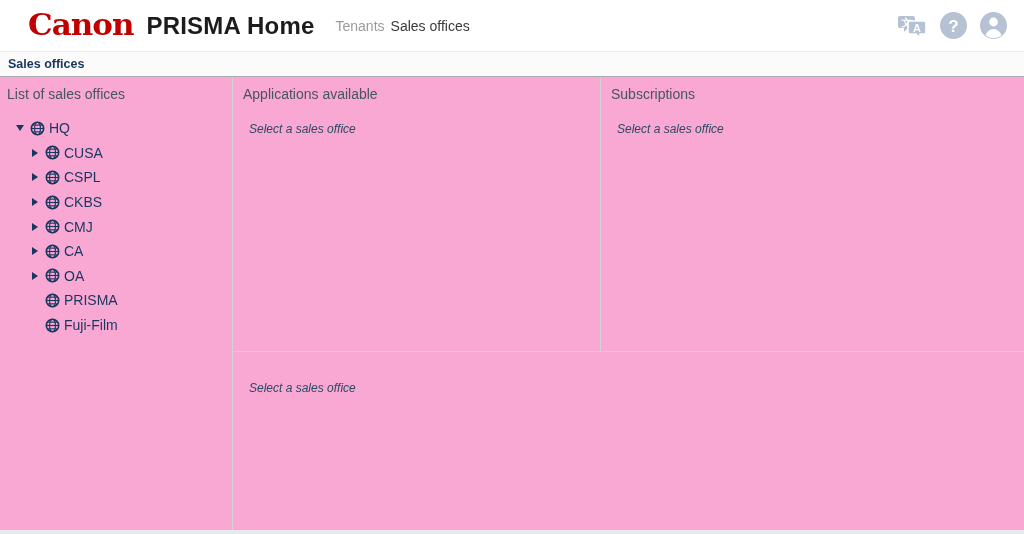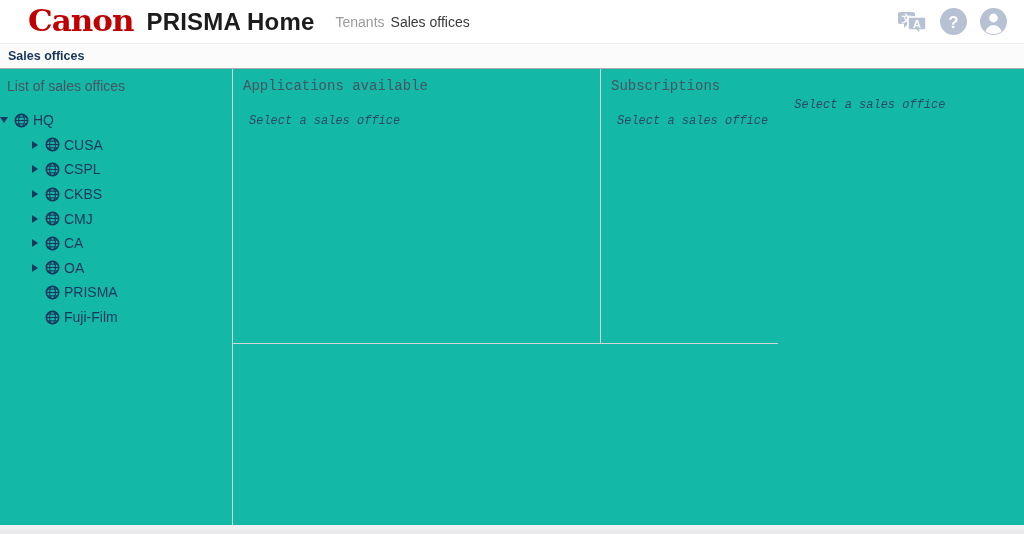--- a/index.html
+++ b/index.html
@@ -5,21 +5,21 @@
   * { margin: 0; padding: 0; box-sizing: border-box; }
   html, body { width: 1024px; height: 534px; overflow: hidden; }
   body {
     font-family: "Liberation Sans", sans-serif;
     background: #f1f1f3;
     position: relative;
   }
 
   
   .app-header {
-    height: 44px;
+    height: 52px;
     background: #ffffff;
     display: flex;
     align-items: center;
     padding: 0 16px 0 28px;
     border-bottom: 1px solid #ececee;
   }
   .canon-logo {
     font-family: "DejaVu Serif", serif;
     font-weight: bold;
     font-size: 31px;
@@ -54,21 +54,21 @@
   .sub-header .sub-title {
     font-size: 12.5px;
     font-weight: bold;
     color: #16365c;
   }
 
   
   .content {
     display: flex;
     height: 456px;
-    background: #14b8a6;
+    background: #f9a8d4;
   }
   .sidebar {
     width: 233px;
     flex: 0 0 233px;
     border-right: 1px solid #d3d3d7;
     padding-top: 9px;
   }
   .sidebar-title {
     font-size: 14px;
     color: #475563;
@@ -76,40 +76,40 @@
     margin-bottom: 14px;
   }
   .tree { display: flex; flex-direction: column; }
   .tree-row {
     display: flex;
     align-items: center;
     height: 24.6px;
     cursor: pointer;
     color: #17375e;
   }
-  .tree-row.level0 { }
+  .tree-row.level0 { padding-left: 16px; }
   .tree-row.level1 { padding-left: 31px; }
   .arrow { width: 9px; height: 10px; margin-right: 5px; position: relative; flex: 0 0 9px; }
   .arrow.right::before {
     content: ""; position: absolute; left: 1px; top: 1px;
     border-left: 6px solid #17375e;
     border-top: 4px solid transparent;
     border-bottom: 4px solid transparent;
   }
   .arrow.down::before {
     content: ""; position: absolute; left: 0; top: 2px;
     border-top: 6px solid #17375e;
     border-left: 4.5px solid transparent;
     border-right: 4.5px solid transparent;
   }
   .globe { width: 15px; height: 15px; margin-right: 4px; color: #17375e; flex: 0 0 15px; }
   .tree-label { font-size: 14px; color: #17375e; white-space: nowrap; }
 
   
-  .main { flex: 1; display: flex; flex-direction: row; font-family: Liberation Mono, monospace; }
+  .main { flex: 1; display: flex; flex-direction: column; }
   .panel-row { display: flex; height: 275px; border-bottom: 1px solid #d3d3d7; }
   .panel { padding: 9px 10px; }
   .panel-apps { width: 368px; flex: 0 0 368px; border-right: 1px solid #d3d3d7; }
   .panel-subs { flex: 1; }
   .panel-cloud { flex: 1; padding: 9px 10px; }
   .panel-title { font-size: 14px; color: #475563; }
   .panel-placeholder {
     font-size: 12px;
     font-style: italic;
     color: #2b4a66;

